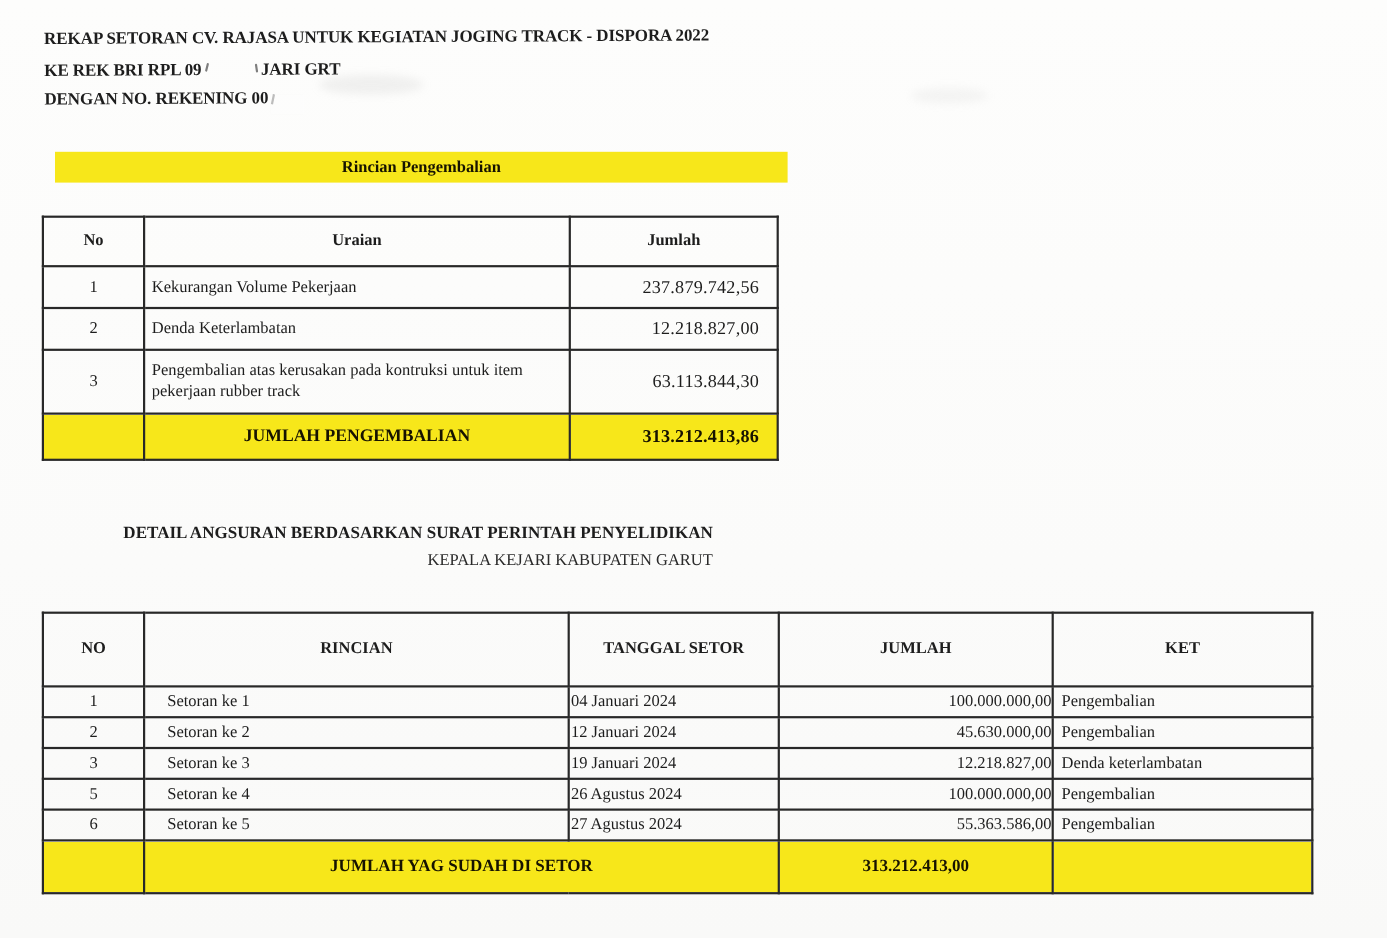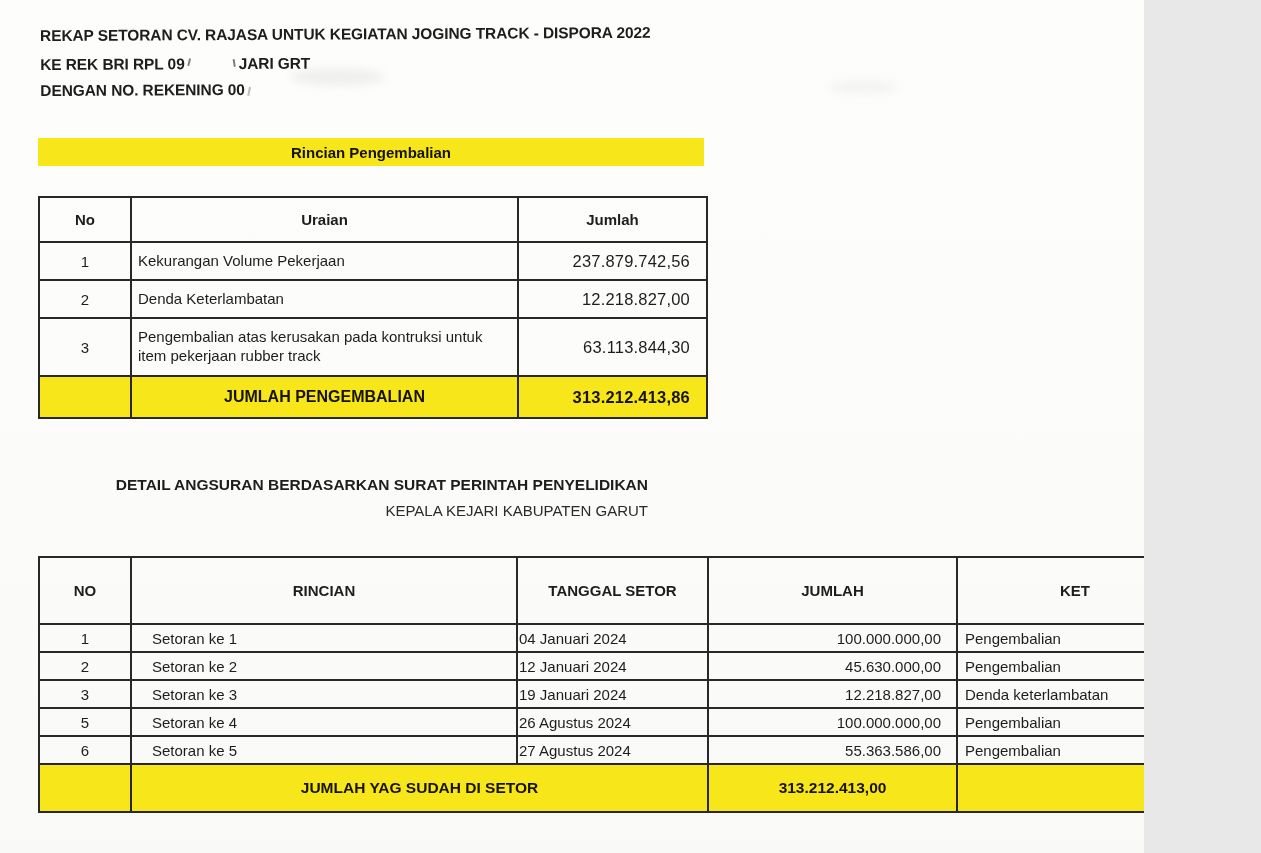--- a/index.html
+++ b/index.html
@@ -1,39 +1,39 @@
 <!DOCTYPE html>
 <html><head>
 <meta charset="utf-8">
 <style>
   html,body{margin:0;padding:0;background:#e8e8e8;}
   .page{
     position:relative;
-    width:1144px;height:853px;
+    width:1261px;height:853px;
     background:linear-gradient(180deg,#fdfdfc 0%,#fbfbfa 60%,#f9f9f8 100%);
     overflow:hidden;
-    font-family:Liberation Sans, sans-serif;
+    font-family:Liberation Serif, serif;
     color:#1d1d1d;
   }
   
   .doc-header{position:absolute;left:40px;top:28px;transform:rotate(-0.3deg);transform-origin:left top;}
   .doc-header .h-line{font-weight:bold;font-size:15.5px;letter-spacing:-0.1px;line-height:1;white-space:nowrap;}
   .doc-header .l1{margin-bottom:13px;}
   .doc-header .l2{margin-bottom:11px;}
   .redaction-gap{display:inline-block;width:54px;height:12px;position:relative;vertical-align:baseline;}
   .remnant{position:absolute;width:2px;height:8px;background:#3a3a3a;opacity:.65;border-radius:1px;}
   .remnant.a{left:4px;top:1px;transform:rotate(14deg);}
   .remnant.b{right:3px;top:2px;transform:rotate(-8deg);}
   .after-tick{display:inline-block;width:2px;height:9px;background:#3a3a3a;opacity:.6;transform:rotate(12deg) translateY(1px);margin-left:3px;}
   .fade-patch{position:absolute;background:rgba(253,253,252,.45);pointer-events:none;}
   .smudge{position:absolute;border-radius:50%;filter:blur(4px);pointer-events:none;}
 
   
   .banner{
-    position:absolute;left:38px;top:138px;width:666px;height:28px;
+    position:absolute;left:50px;top:138px;width:666px;height:28px;
     display:flex;align-items:center;justify-content:center;
     font-weight:bold;font-size:15px;color:#171300;
   }
 
   
   table{border-collapse:collapse;table-layout:fixed;}
   td,th{border:2px solid #282828;overflow:hidden;}
   .t1{position:absolute;left:38px;top:196px;width:668px;font-size:15px;}
   .t1 th{font-weight:bold;font-size:15px;text-align:center;background:transparent;}
   .t1 .h-row{height:45px;}
@@ -51,21 +51,21 @@
   .sec2-titles .s2l1{font-weight:bold;font-size:15.5px;margin-bottom:8px;white-space:nowrap;}
   .sec2-titles .s2l2{font-size:15px;color:#2a2a2a;}
 
   .t2{position:absolute;left:38px;top:556px;width:1154px;font-size:15px;}
   .t2 th{font-weight:bold;font-size:15px;text-align:center;}
   .t2 .h-row{height:67px;}
   .t2 .d-row{height:28px;}
   .t2 .f-row{height:48px;}
   .t2 .cell-rincian{text-align:left;padding:0 20px;}
   .t2 .cell-tanggal{text-align:left;}
-  .t2 .cell-jumlah2{text-align:right;padding-right:15px;}
+  .t2 .cell-jumlah2{text-align:right;padding-right:0;}
   .t2 .cell-ket{text-align:left;padding:0 7px;}
   .t2 .f-row td{background:var(--yellow);}
   .t2 .f-label{text-align:center;font-weight:bold;font-size:15.5px;color:#171300;}
   .t2 .f-value{text-align:center;font-weight:bold;font-size:15.5px;color:#171300;}
 
   :root{--yellow:#f7e71a;}
   .yellow-bg{background:var(--yellow);}
 </style>
 </head>
 <body>

